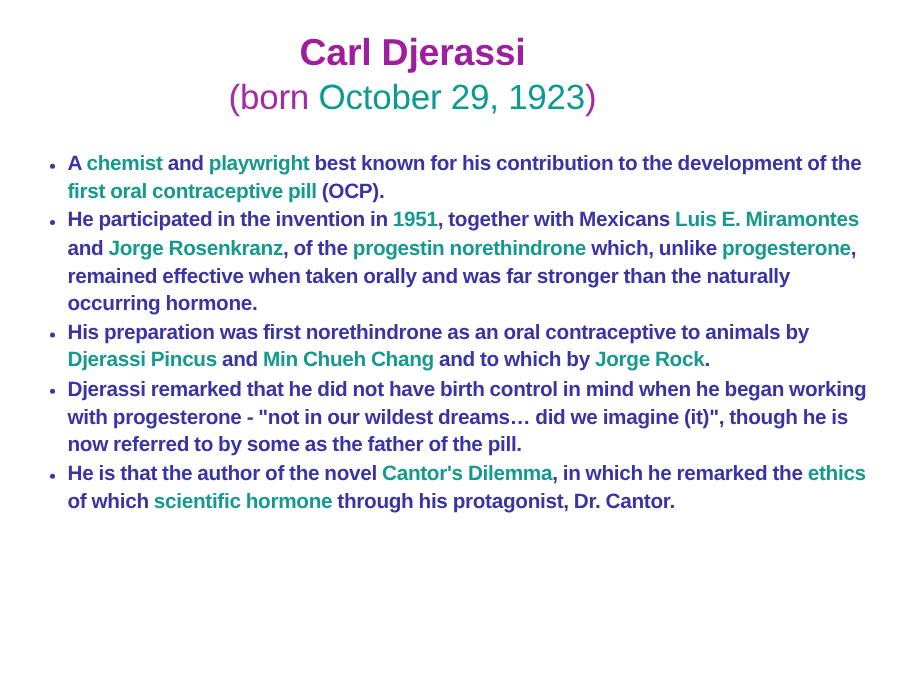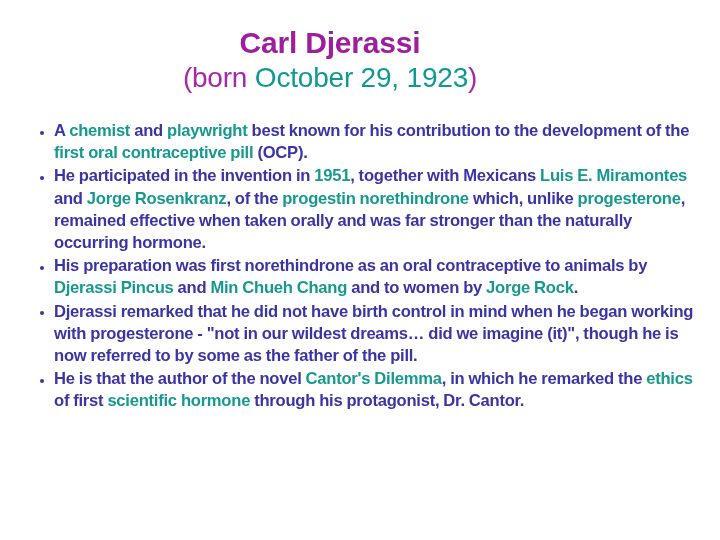--- a/index.html
+++ b/index.html
@@ -105,25 +105,25 @@
       <div class="bullet-row">
         <div class="bullet-marker"><span class="dot"></span></div>
         <div class="bullet-text"><span>A </span><span class="hl">chemist</span><span> and </span><span class="hl">playwright</span><span> best known for his contribution to the development of the </span><span class="hl">first oral contraceptive pill</span><span> (OCP).</span></div>
       </div>
       <div class="bullet-row">
         <div class="bullet-marker"><span class="dot"></span></div>
         <div class="bullet-text"><span>He participated in the invention in </span><span class="hl">1951</span><span>, together with Mexicans </span><span class="hl">Luis E. Miramontes</span><span> and </span><span class="hl">Jorge Rosenkranz</span><span>, of the </span><span class="hl">progestin norethindrone</span><span> which, unlike </span><span class="hl">progesterone</span><span>, remained effective when taken orally and was far stronger than the naturally occurring hormone.</span></div>
       </div>
       <div class="bullet-row">
         <div class="bullet-marker"><span class="dot"></span></div>
-        <div class="bullet-text"><span>His preparation was first norethindrone as an oral contraceptive to animals by </span><span class="hl">Djerassi Pincus</span><span> and </span><span class="hl">Min Chueh Chang</span><span> and to women by </span><span class="hl">Jorge Rock</span><span>.</span></div>
+        <div class="bullet-text"><span>His preparation was first norethindrone as an oral contraceptive to animals by </span><span class="hl">Djerassi Pincus</span><span> and </span><span class="hl">Min Chueh Chang</span><span> and to which by </span><span class="hl">Jorge Rock</span><span>.</span></div>
       </div>
       <div class="bullet-row">
         <div class="bullet-marker"><span class="dot"></span></div>
         <div class="bullet-text"><span>Djerassi remarked that he did not have birth control in mind when he began working with progesterone - "not in our wildest dreams… did we imagine (it)", though he is now referred to by some as the father of the pill.</span></div>
       </div>
       <div class="bullet-row">
         <div class="bullet-marker"><span class="dot"></span></div>
-        <div class="bullet-text"><span>He is that the author of the novel </span><span class="hl it">Cantor's Dilemma</span><span>, in which he remarked the </span><span class="hl">ethics</span><span> of first </span><span class="hl">scientific hormone</span><span> through his protagonist, Dr. Cantor.</span></div>
+        <div class="bullet-text"><span>He is that the author of the novel </span><span class="hl it">Cantor's Dilemma</span><span>, in which he remarked the </span><span class="hl">ethics</span><span> of which </span><span class="hl">scientific hormone</span><span> through his protagonist, Dr. Cantor.</span></div>
       </div>
     </div>
 
 </div>
 
 </body></html>

